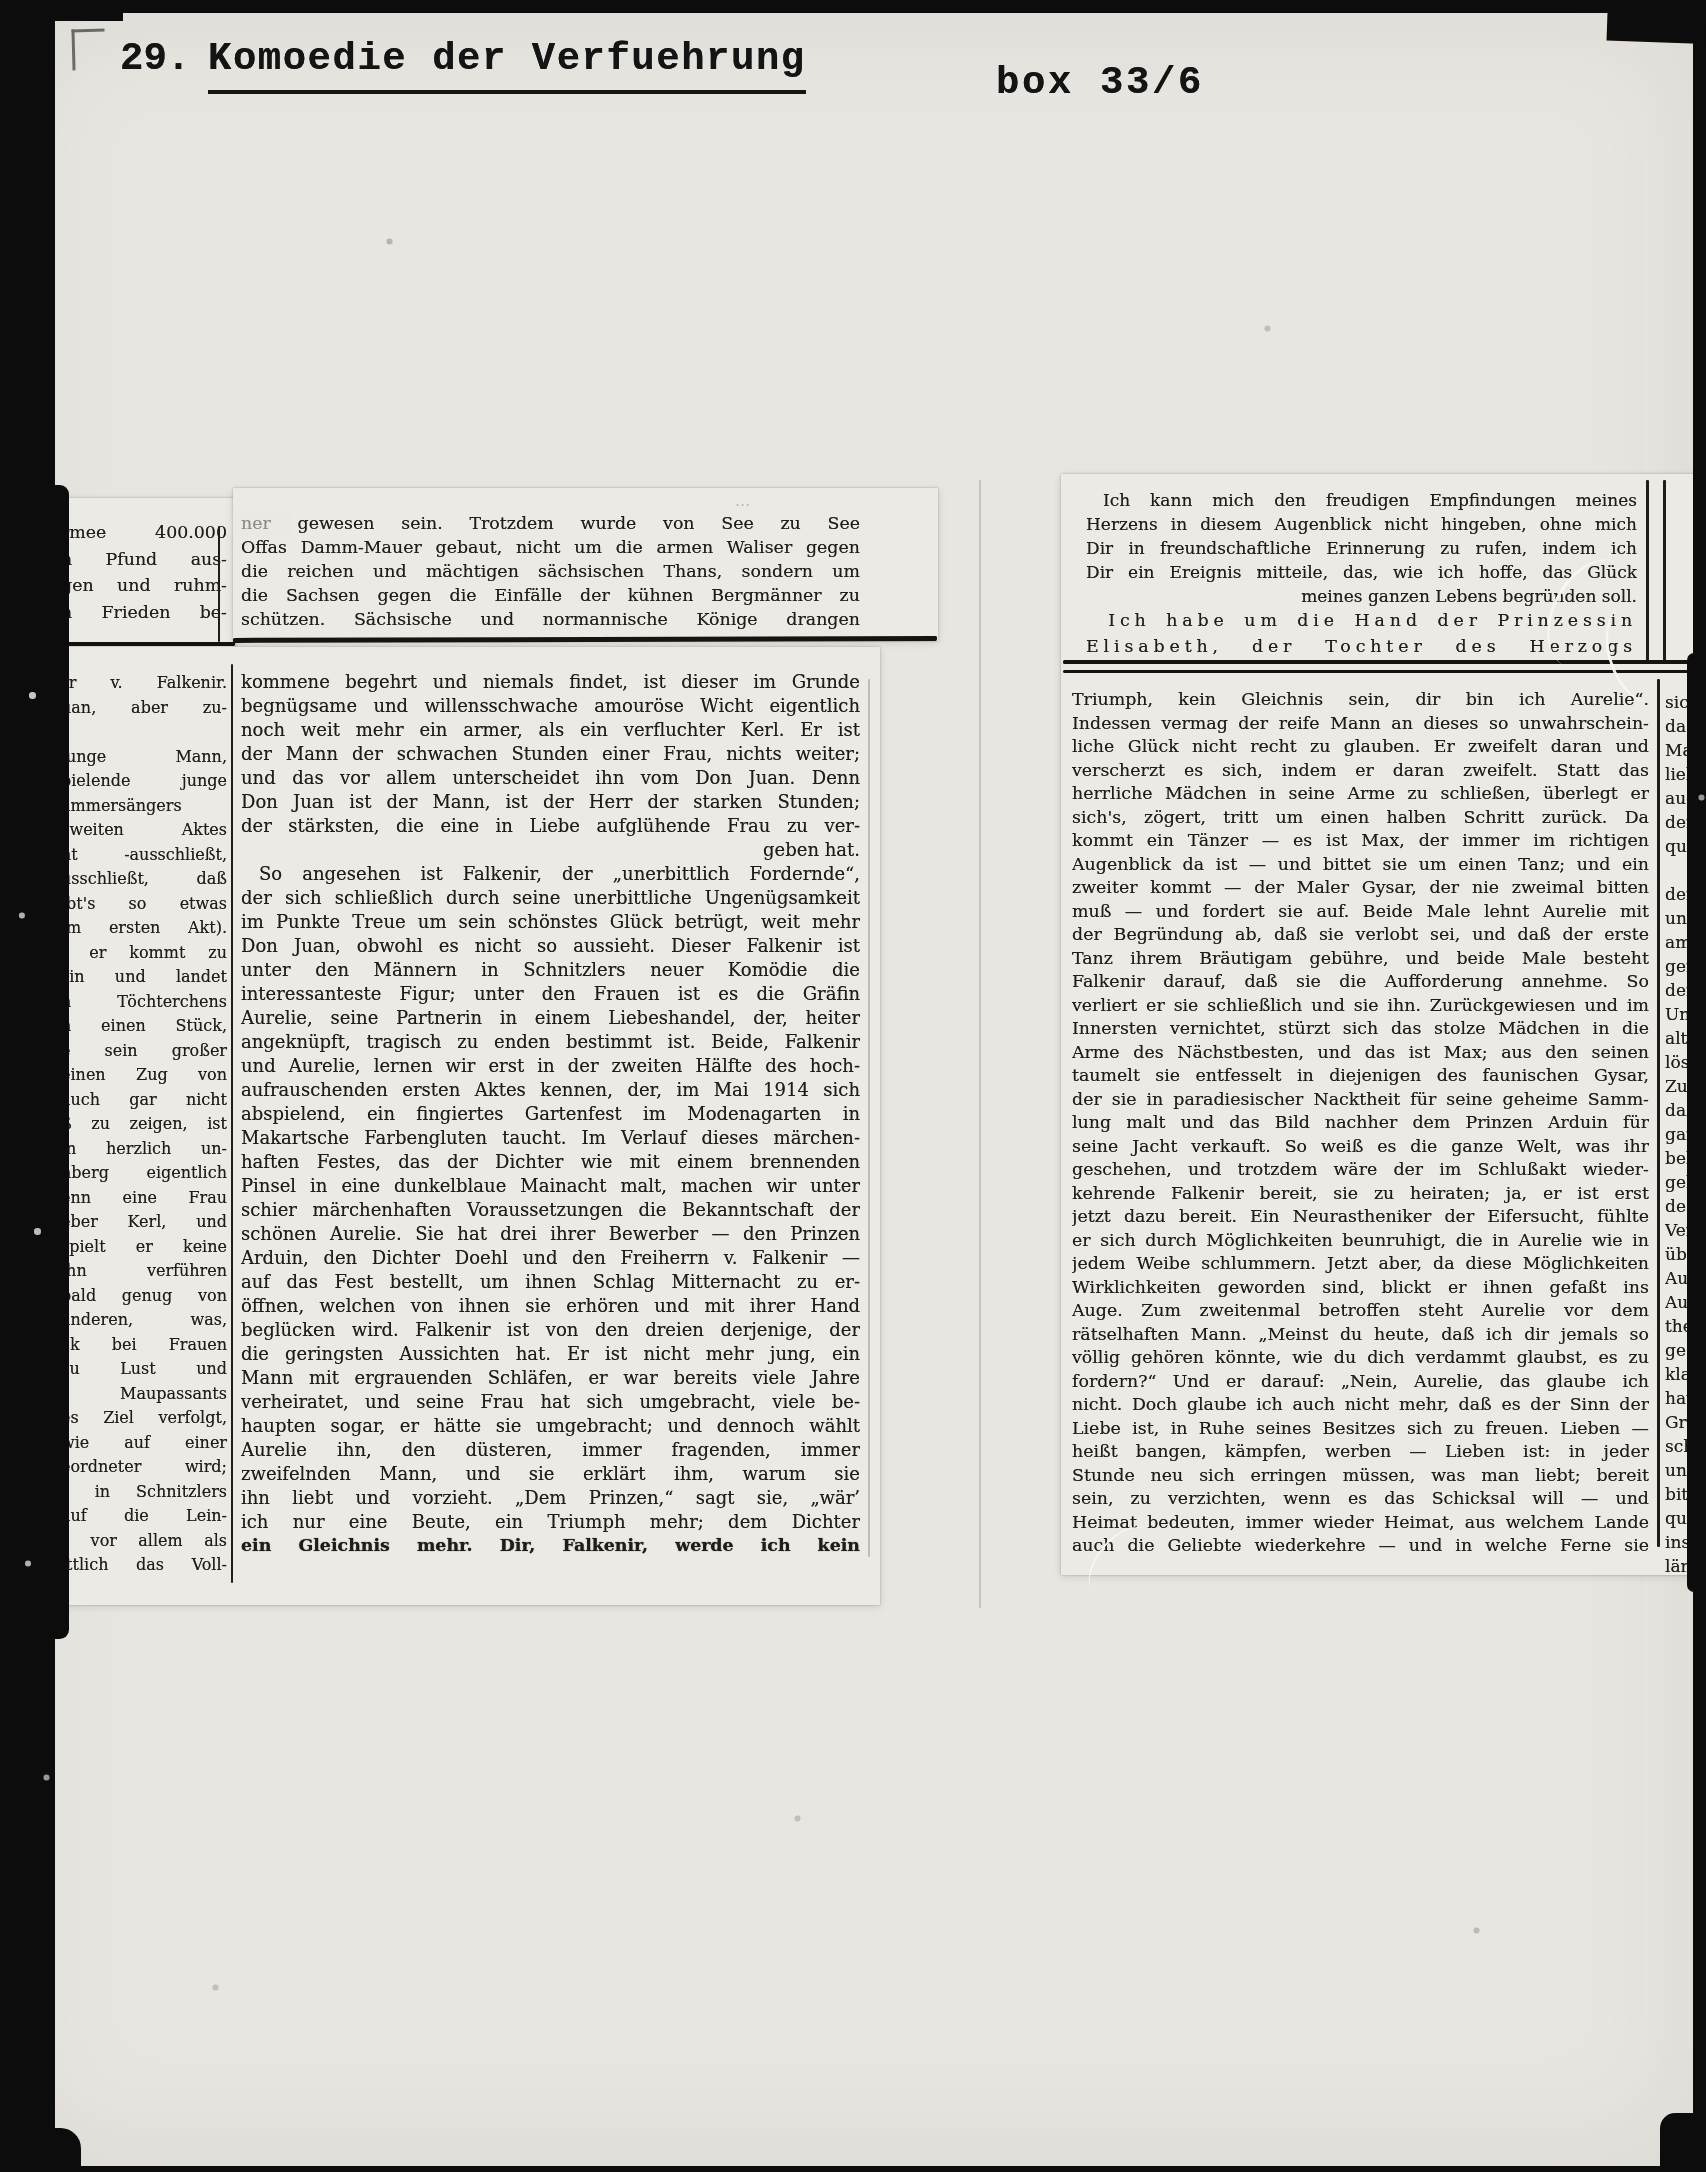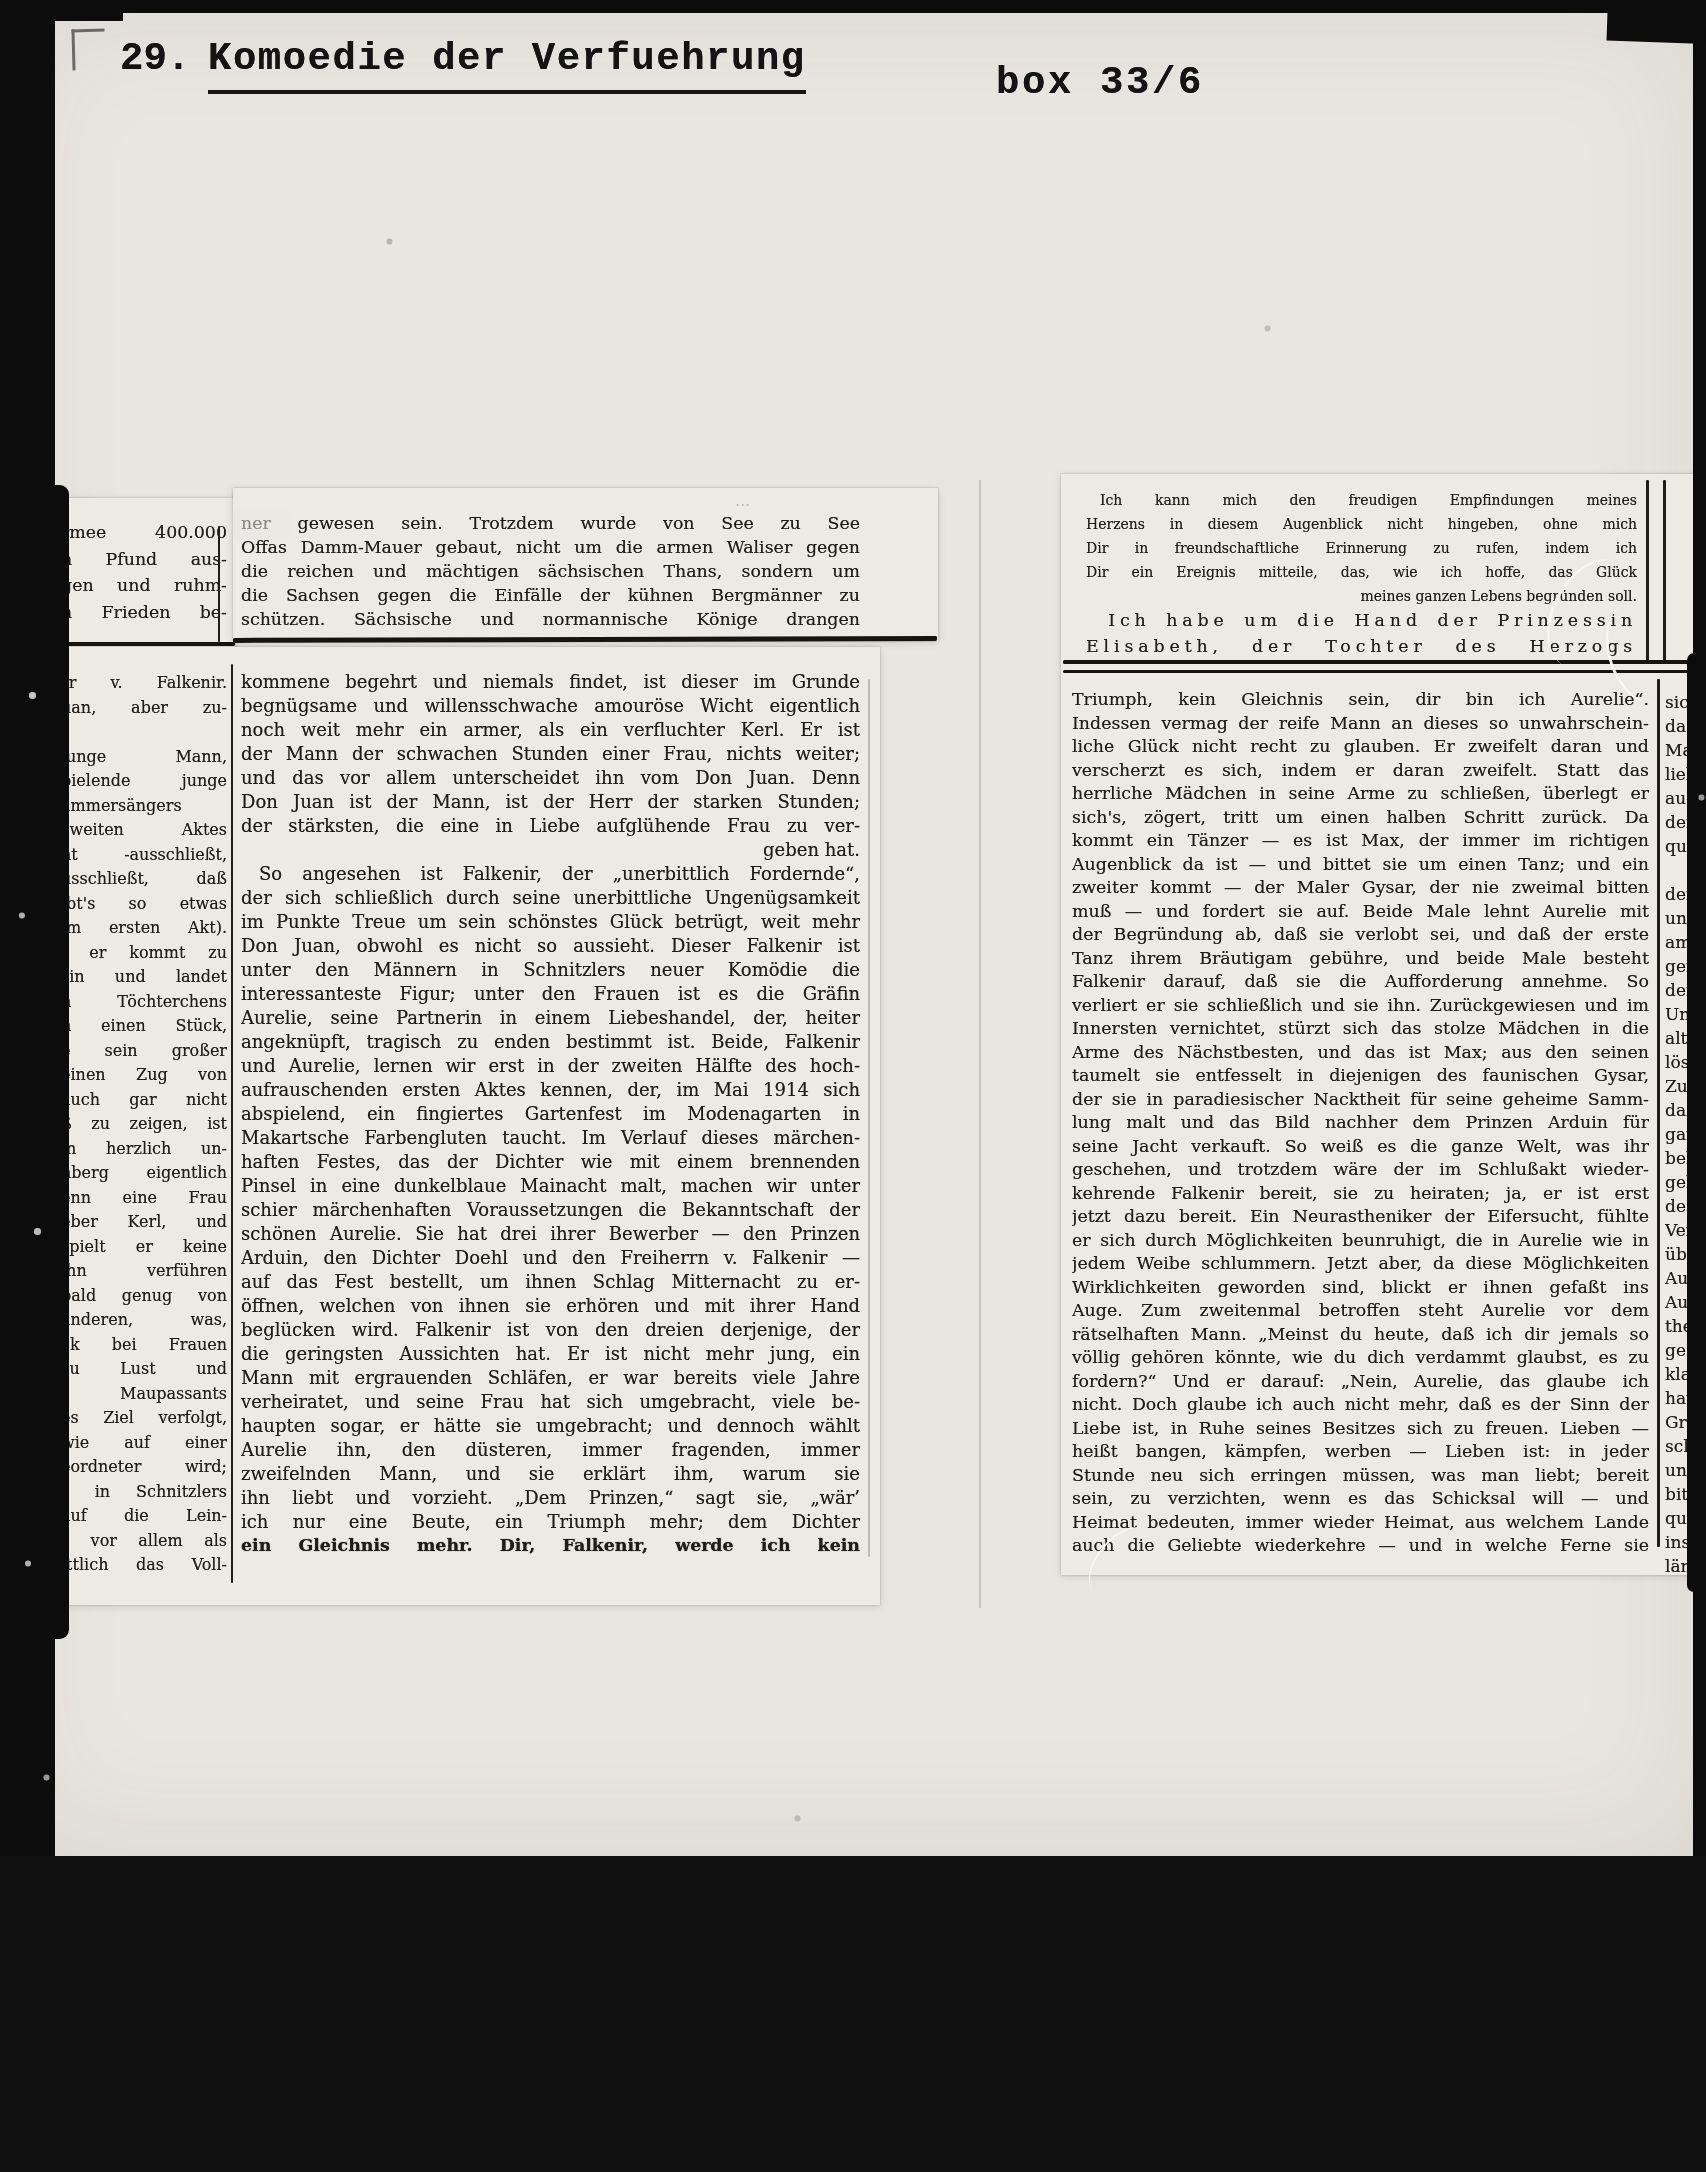--- a/index.html
+++ b/index.html
@@ -1,16 +1,16 @@
 <!DOCTYPE html>
 <html style="font-size:8.2px"><head>
 <meta charset="utf-8">
 <style>
   html,body{margin:0;padding:0;background:#111;}
-  .page{position:relative;width:1707px;height:1856px;background:#e8e6e1;overflow:hidden;
+  .page{position:relative;width:1707px;height:2172px;background:#e8e6e1;overflow:hidden;
         font-family:"DejaVu Serif", serif;
         box-shadow:inset 0 0 133px rgba(70,62,48,0.10);}
   
   .blk{position:absolute;background:#0c0c0c;}
   
   .piece{position:absolute;background:#eceae5;
          box-shadow:0 0 2px rgba(0,0,0,0.25), 0 1.5px 8.2px rgba(0,0,0,0.13);}
   
   .rule-h{position:absolute;background:#17140f;border-radius:1.5px;}
   .rule-v{position:absolute;background:#201c16;border-radius:1px;}
@@ -158,21 +158,21 @@
         <div class="line">ihn liebt und vorzieht. „Dem Prinzen,“ sagt sie, „wär’</div>
         <div class="line">ich nur eine Beute, ein Triumph mehr; dem Dichter</div>
       </div>
     </div>
   <div class="textcol just boldline" style="left:241px;top:1533px;width:619px;font-size:17.4px;--lh:24px;">
       <div class="line">ein Gleichnis mehr. Dir, Falkenir, werde ich kein</div>
     </div>
   <div class="rule-v" style="left:868px;top:679px;width:1.5px;height:878px;opacity:0.22;"></div>
 
   <div class="piece" style="left:1061px;top:474px;width:646px;height:1101px;"></div>
-  <div class="textcol just" style="left:1086px;top:488px;width:551px;font-size:14px;--lh:24px;">
+  <div class="textcol just" style="left:1086px;top:488px;width:551px;font-size:17px;--lh:24px;">
       <div class="para">
         <div class="line"> Ich kann mich den freudigen Empfindungen meines</div>
         <div class="line">Herzens in diesem Augenblick nicht hingeben, ohne mich</div>
         <div class="line">Dir in freundschaftliche Erinnerung zu rufen, indem ich</div>
         <div class="line">Dir ein Ereignis mitteile, das, wie ich hoffe, das Glück</div>
         <div class="line end">meines ganzen Lebens begründen soll.</div>
       </div>
     </div>
   <div class="textcol just gesperrt" style="left:1086px;top:608px;width:551px;font-size:17.4px;--lh:25.5px;">
       <div class="line"> Ich habe um die Hand der Prinzessin</div>

